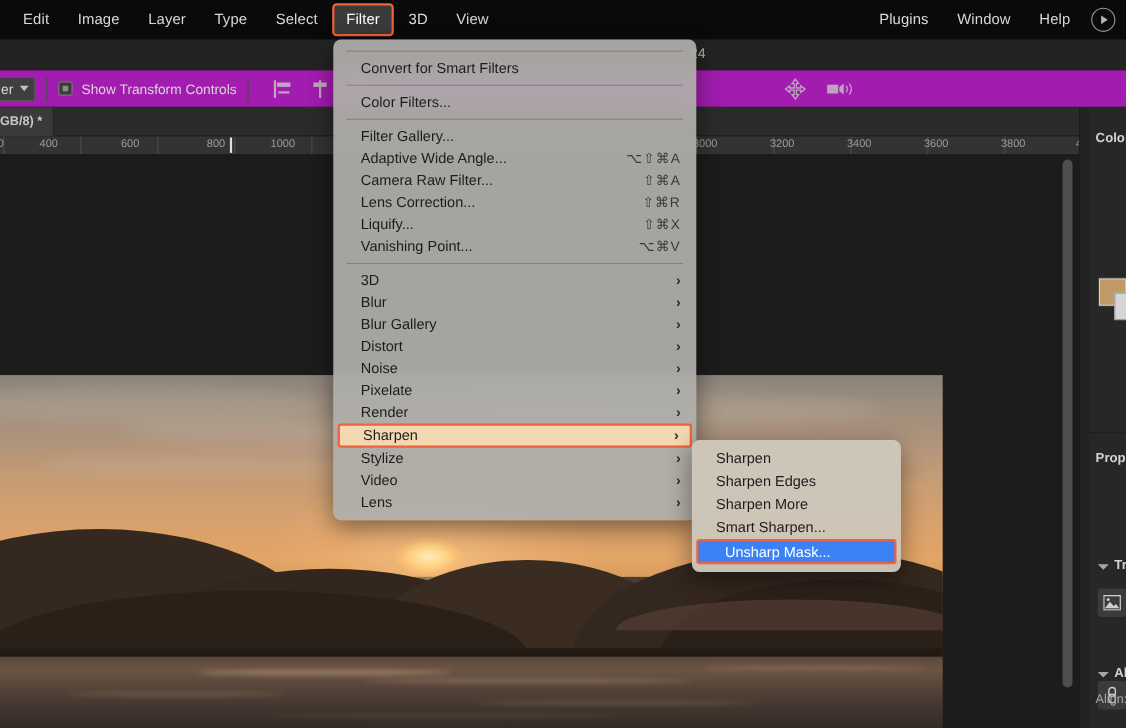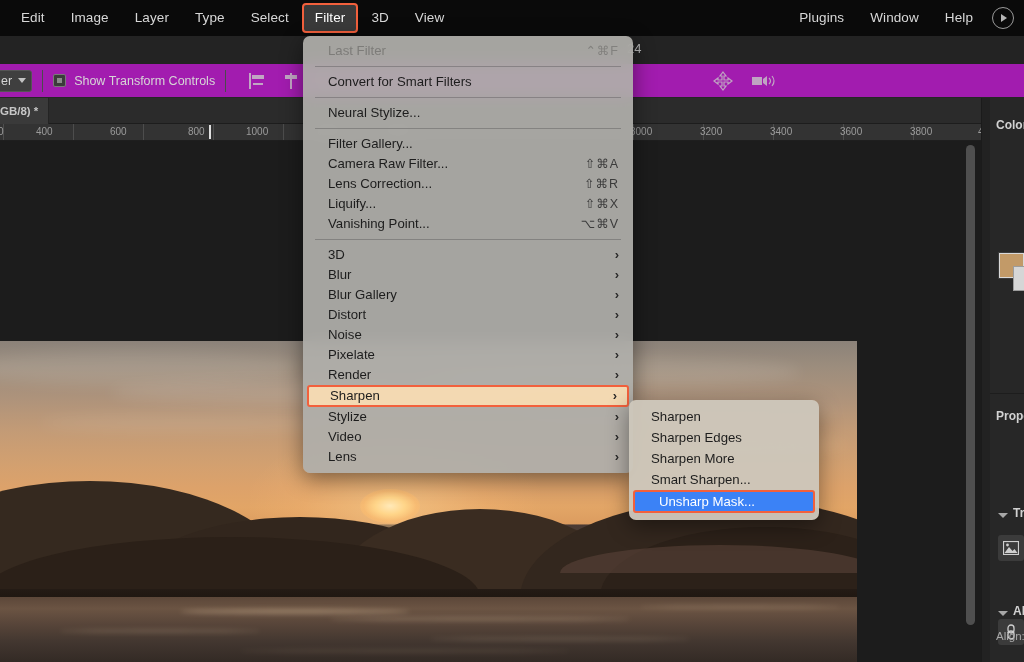--- a/index.html
+++ b/index.html
@@ -416,39 +416,39 @@
       </svg>
     </div>
 
     <div class="twisty" style="left:16px; top:513px"></div>
     <div class="panel-hdr" style="top:506px; left:31px">Alig</div>
     <div class="panel-sub" style="top:532px">Align:</div>
   </div>
 
   <div class="dropdown">
 
-    <div class="dd-row disabled">
-      <span class="label">Last Filter</span>
-      <span class="shortcut">⌃⌘F</span>
-    </div>
     <div class="dd-sep"></div>
 
     <div class="dd-row">
       <span class="label">Convert for Smart Filters</span>
     </div>
     <div class="dd-sep"></div>
 
     <div class="dd-row">
-      <span class="label">Neural Stylize...</span>
+      <span class="label">Color Filters...</span>
     </div>
     <div class="dd-sep"></div>
 
     <div class="dd-row">
       <span class="label">Filter Gallery...</span>
       <span class="shortcut"></span>
+    </div>
+    <div class="dd-row">
+      <span class="label">Adaptive Wide Angle...</span>
+      <span class="shortcut">⌥⇧⌘A</span>
     </div>
     <div class="dd-row">
       <span class="label">Camera Raw Filter...</span>
       <span class="shortcut">⇧⌘A</span>
     </div>
     <div class="dd-row">
       <span class="label">Lens Correction...</span>
       <span class="shortcut">⇧⌘R</span>
     </div>
     <div class="dd-row">

